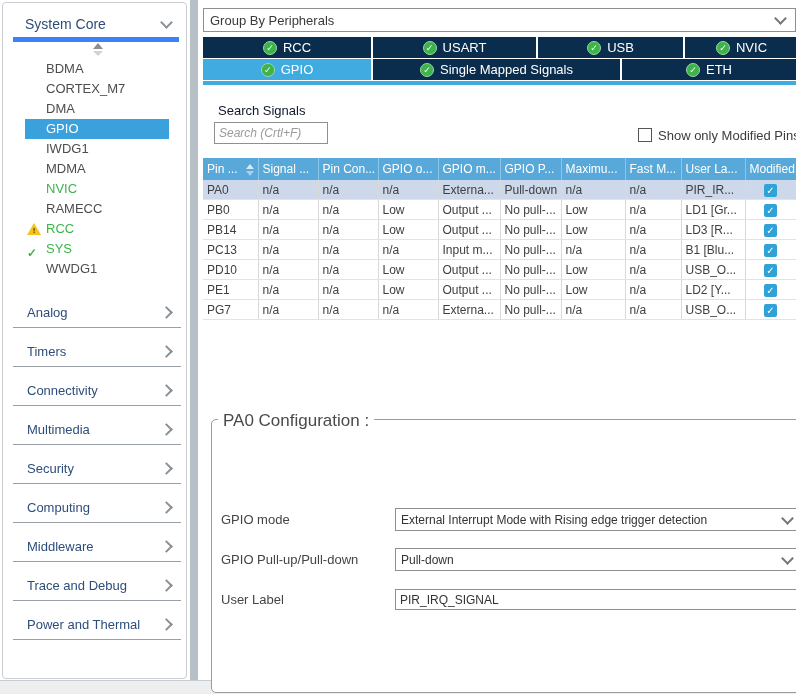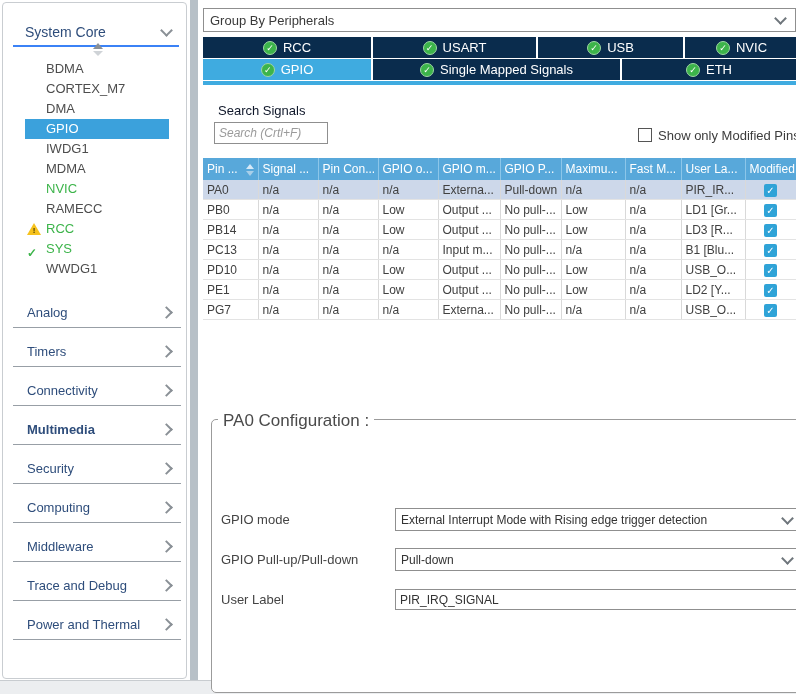--- a/index.html
+++ b/index.html
@@ -2,21 +2,21 @@
 <html><head>
 <meta charset="utf-8">
 <style>
   html,body{margin:0;padding:0;}
   body{width:796px;height:694px;overflow:hidden;background:#fff;
        font-family:"Liberation Sans", sans-serif;font-size:13px;color:#3c3c3c;position:relative;}
   .abs{position:absolute;}
 
   
   #sidebar{left:2px;top:2px;width:183px;height:675px;border:1px solid #c9cdd1;border-radius:4px;background:#fff;}
-  #sb-header{position:absolute;left:10px;top:16px;width:166px;height:26px;border-bottom:2px solid #3b82f6;
+  #sb-header{position:absolute;left:10px;top:8px;width:166px;height:26px;border-bottom:5px solid #3b82f6;
              display:flex;align-items:center;justify-content:space-between;cursor:pointer;}
   #sb-header .lbl{color:#2e4d7b;font-size:14px;padding-left:12px;}
   .chev{display:inline-block;width:7px;height:7px;border-right:2px solid #8a9096;border-bottom:2px solid #8a9096;}
   .chev.down{transform:rotate(45deg);margin-right:8px;margin-top:-3px;}
   .chev.right{transform:rotate(-45deg);margin-right:10px;}
   #scrollup{position:absolute;left:89px;top:40px;width:12px;height:12px;}
   #scrollup::before{content:"";position:absolute;left:1px;top:0;border-left:5px solid transparent;border-right:5px solid transparent;border-bottom:6px solid #8a9096;}
   #scrollup::after{content:"";position:absolute;left:1px;top:8px;border-left:5px solid transparent;border-right:5px solid transparent;border-top:5px solid #cfd3d7;}
   #plist{position:absolute;left:0;top:56px;width:183px;}
   .sp-item{height:20px;line-height:20px;padding-left:43px;color:#4d4d4d;cursor:pointer;position:relative;white-space:nowrap;}
@@ -117,21 +117,21 @@
         <span class="chev right"></span>
       </div>
       <div class="cat" style="top: 333px;">
         <span class="lbl">Timers</span>
         <span class="chev right"></span>
       </div>
       <div class="cat" style="top: 372px;">
         <span class="lbl">Connectivity</span>
         <span class="chev right"></span>
       </div>
-      <div class="cat" style="top: 411px; font-weight: bold;">
+      <div class="cat" style="top: 411px;">
         <span class="lbl">Multimedia</span>
         <span class="chev right"></span>
       </div>
       <div class="cat" style="top: 450px;">
         <span class="lbl">Security</span>
         <span class="chev right"></span>
       </div>
       <div class="cat" style="top: 489px;">
         <span class="lbl">Computing</span>
         <span class="chev right"></span>

